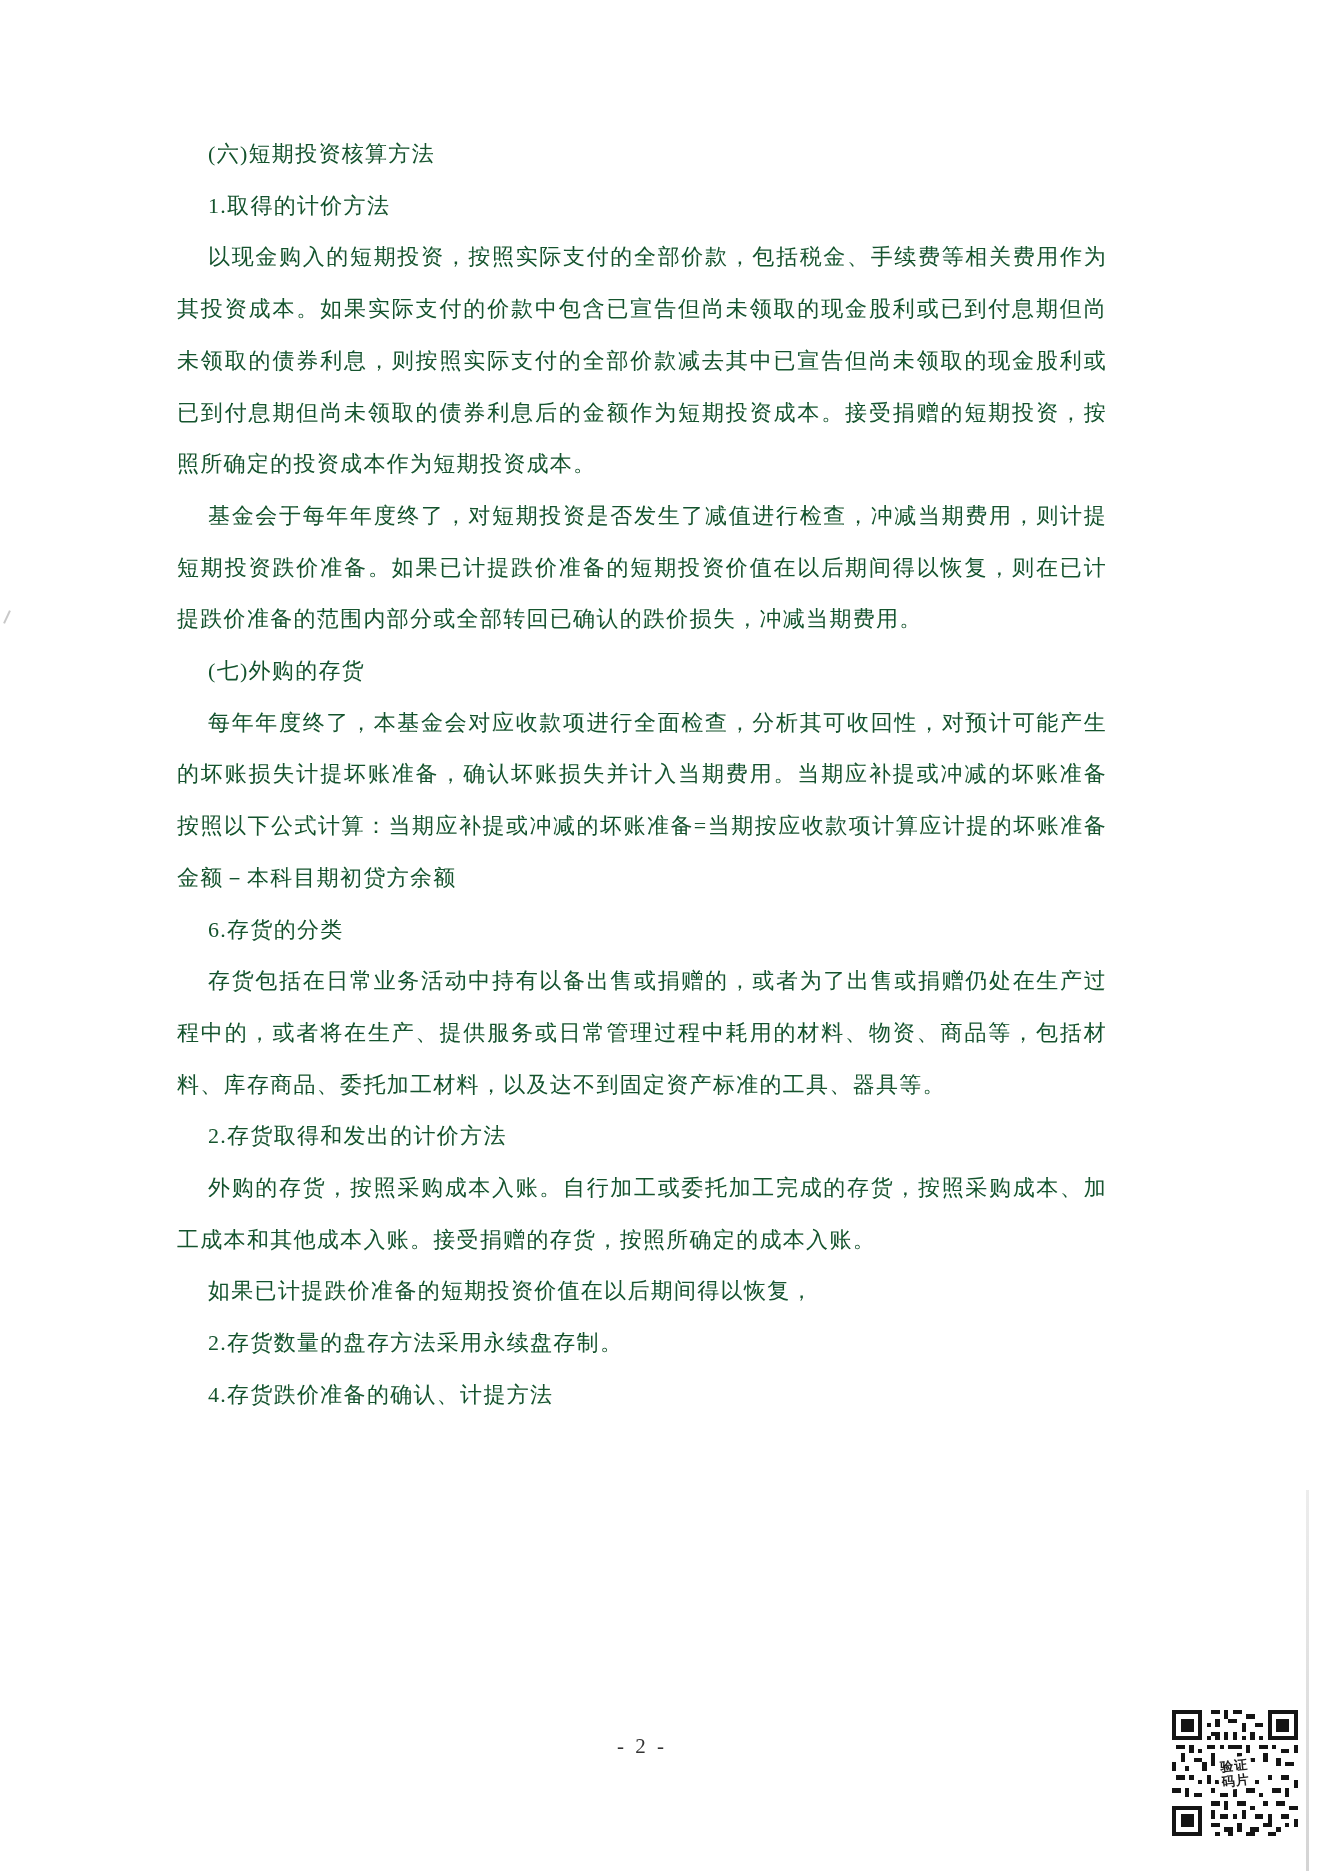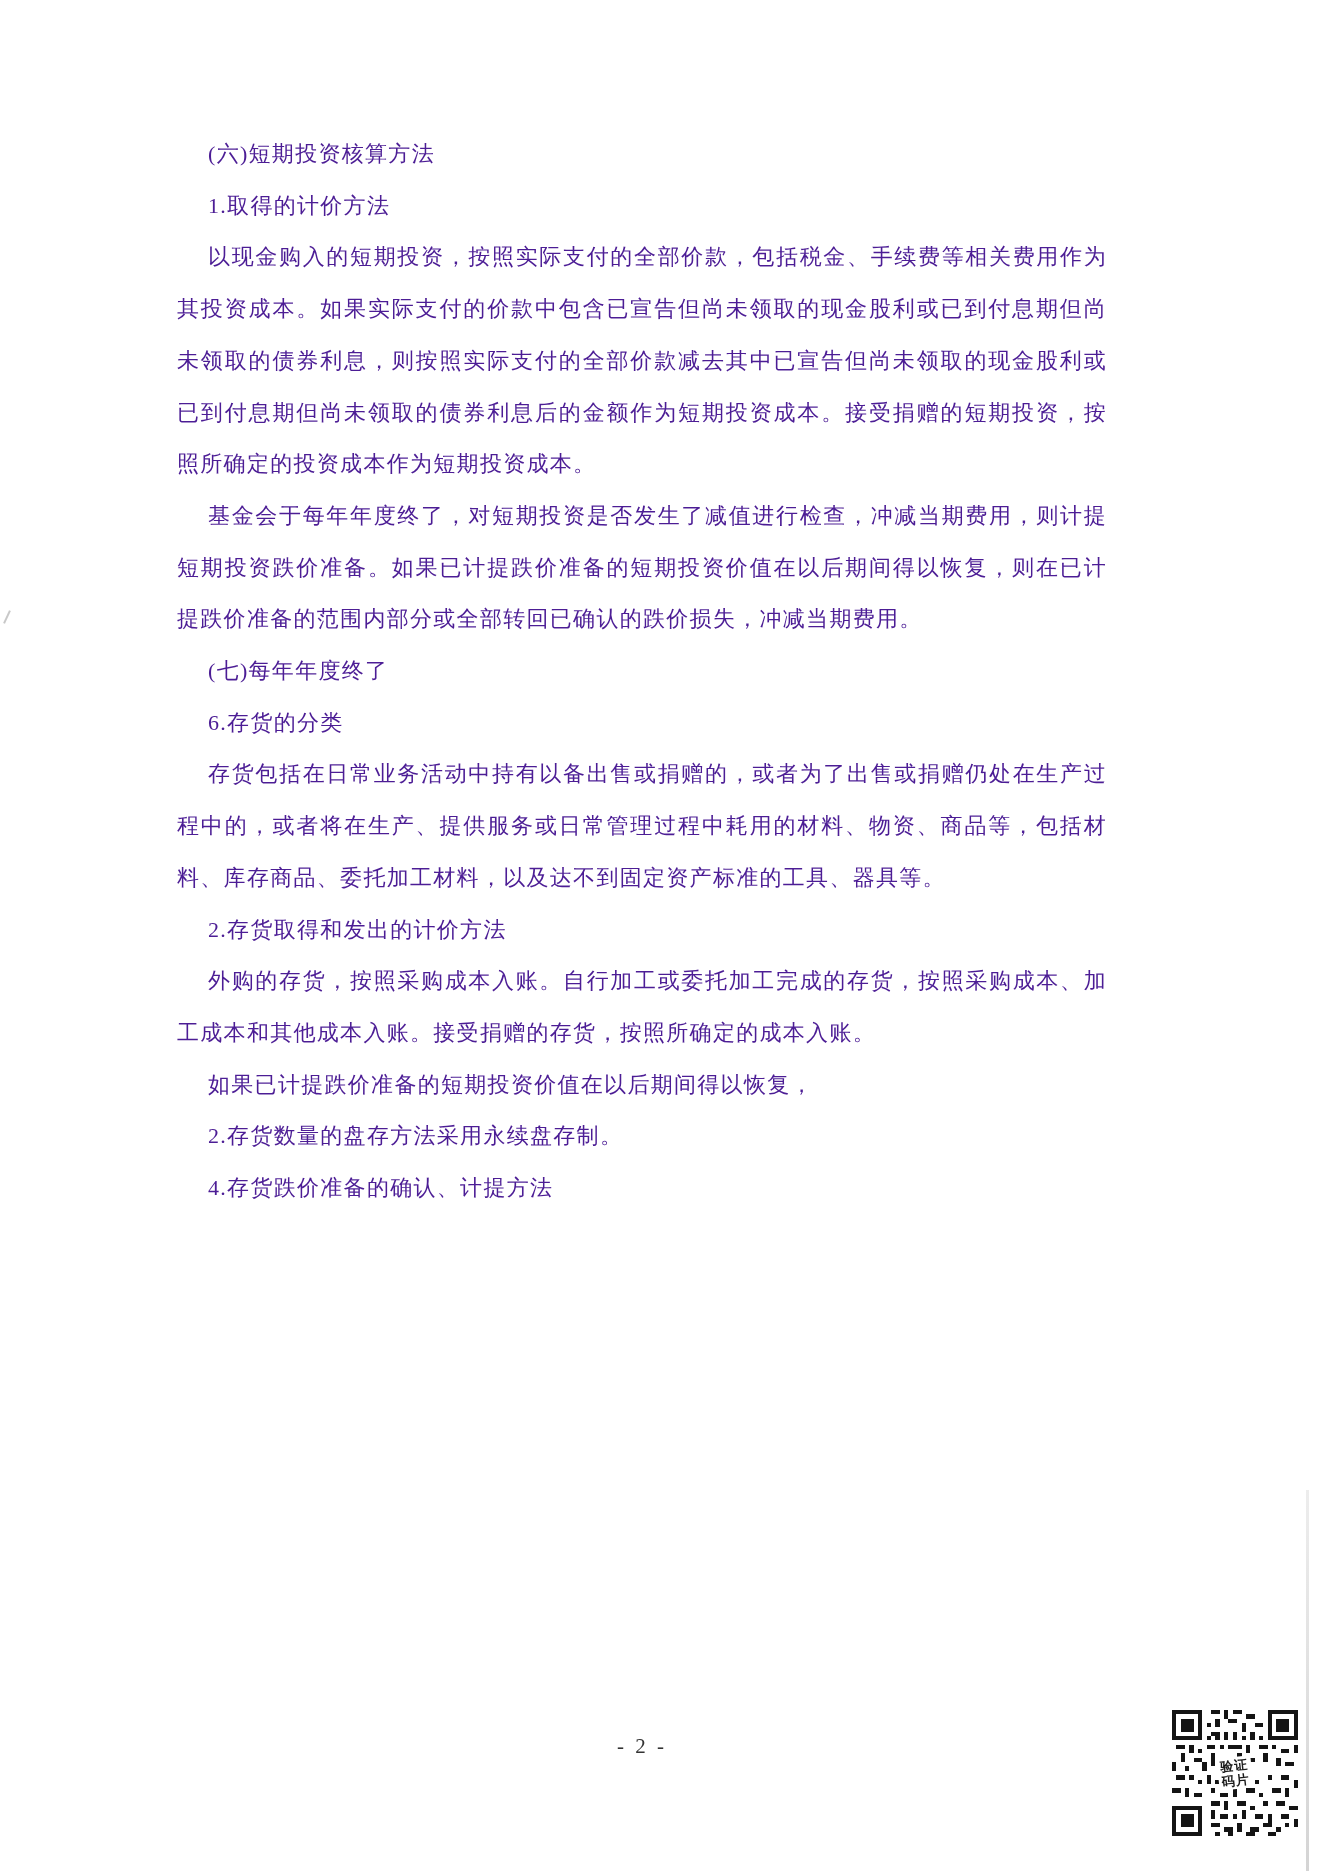--- a/index.html
+++ b/index.html
@@ -12,21 +12,21 @@
   }
   .content {
     position:absolute;
     left:177px; top:128px; width:930px;
   }
   .blk {
     margin:0;
     font-size:22px;
     line-height:51.7px;
     letter-spacing:1.3px;
-    color:#4c1d95;
+    color:#14532d;
     text-align:justify;
     text-indent:31px;
     font-weight:400;
     word-break:break-all;
   }
   .page-number {
     position:absolute;
     left:177px; top:1734px; width:930px;
     text-align:center;
     font-size:21px;
@@ -73,21 +73,22 @@
 </head>
 <body>
 
 <div class="page">
 
   <div class="content">
     <p class="blk">(六)短期投资核算方法</p>
     <p class="blk">1.取得的计价方法</p>
     <p class="blk">以现金购入的短期投资，按照实际支付的全部价款，包括税金、手续费等相关费用作为其投资成本。如果实际支付的价款中包含已宣告但尚未领取的现金股利或已到付息期但尚未领取的债券利息，则按照实际支付的全部价款减去其中已宣告但尚未领取的现金股利或已到付息期但尚未领取的债券利息后的金额作为短期投资成本。接受捐赠的短期投资，按照所确定的投资成本作为短期投资成本。</p>
     <p class="blk">基金会于每年年度终了，对短期投资是否发生了减值进行检查，冲减当期费用，则计提短期投资跌价准备。如果已计提跌价准备的短期投资价值在以后期间得以恢复，则在已计提跌价准备的范围内部分或全部转回已确认的跌价损失，冲减当期费用。</p>
-    <p class="blk">(七)每年年度终了</p>
+    <p class="blk">(七)外购的存货</p>
+    <p class="blk">每年年度终了，本基金会对应收款项进行全面检查，分析其可收回性，对预计可能产生的坏账损失计提坏账准备，确认坏账损失并计入当期费用。当期应补提或冲减的坏账准备按照以下公式计算：当期应补提或冲减的坏账准备=当期按应收款项计算应计提的坏账准备金额－本科目期初贷方余额</p>
     <p class="blk">6.存货的分类</p>
     <p class="blk">存货包括在日常业务活动中持有以备出售或捐赠的，或者为了出售或捐赠仍处在生产过程中的，或者将在生产、提供服务或日常管理过程中耗用的材料、物资、商品等，包括材料、库存商品、委托加工材料，以及达不到固定资产标准的工具、器具等。</p>
     <p class="blk">2.存货取得和发出的计价方法</p>
     <p class="blk">外购的存货，按照采购成本入账。自行加工或委托加工完成的存货，按照采购成本、加工成本和其他成本入账。接受捐赠的存货，按照所确定的成本入账。</p>
     <p class="blk">如果已计提跌价准备的短期投资价值在以后期间得以恢复，</p>
     <p class="blk">2.存货数量的盘存方法采用永续盘存制。</p>
     <p class="blk">4.存货跌价准备的确认、计提方法</p>
   </div>
 
   <div class="page-number">- 2 -</div>

